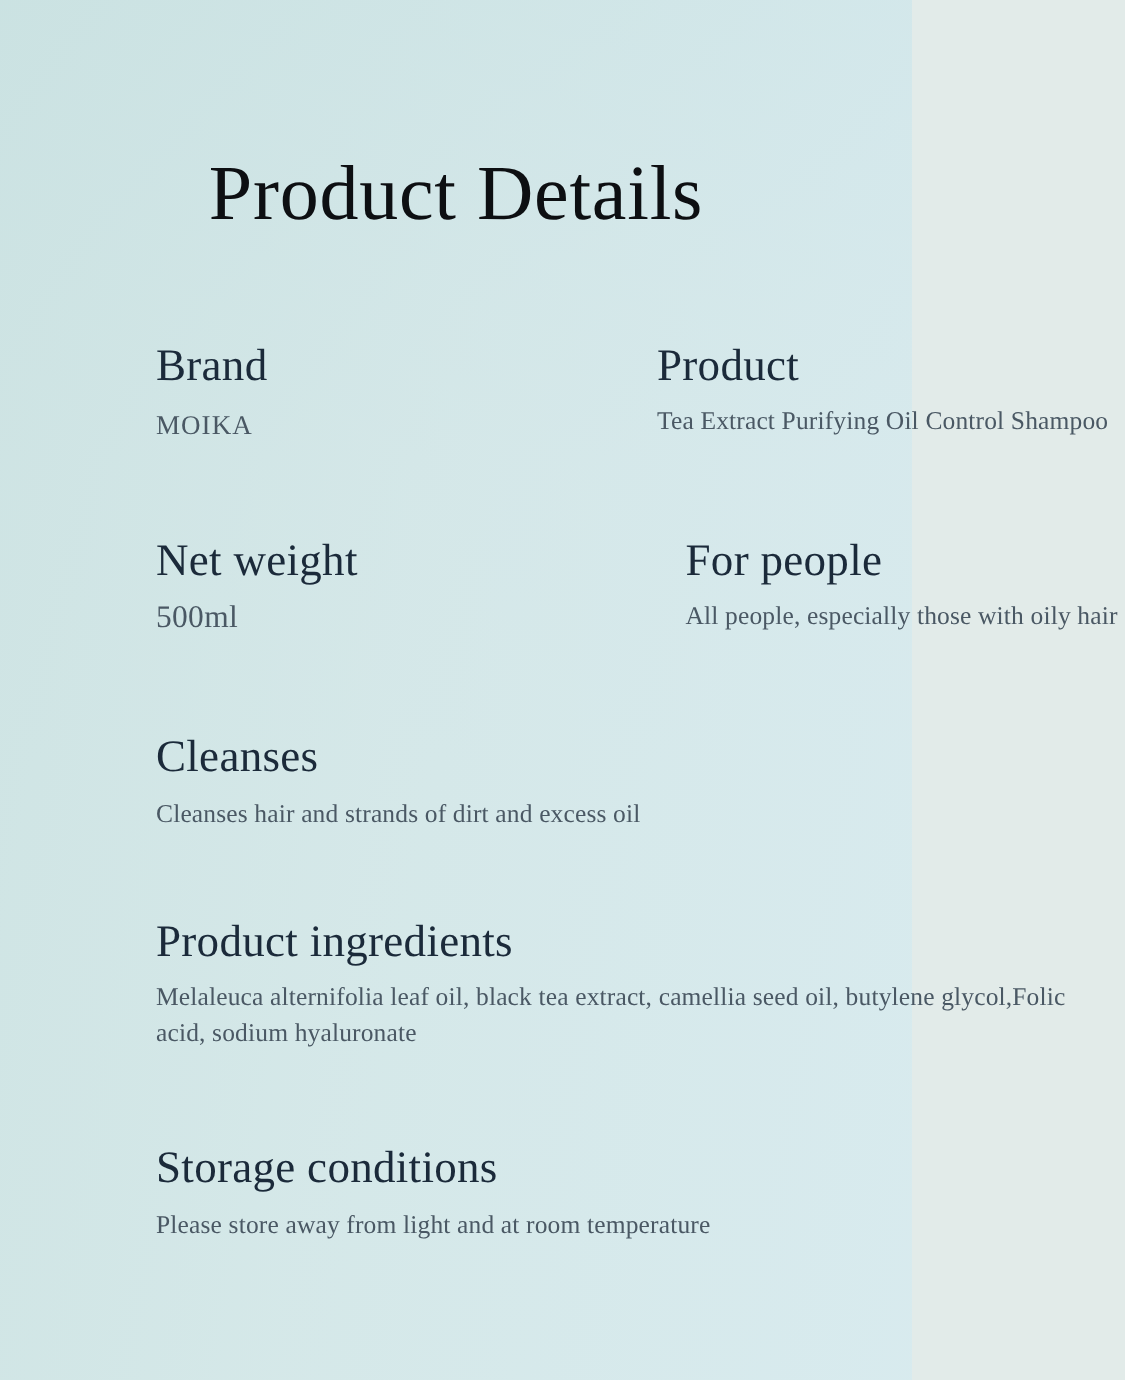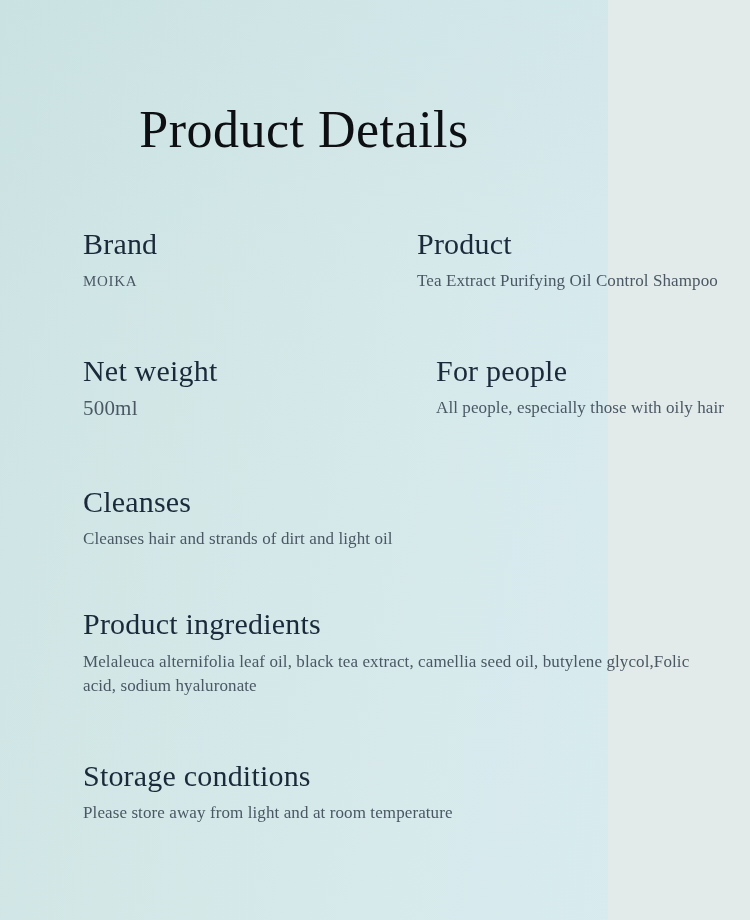--- a/index.html
+++ b/index.html
@@ -39,21 +39,21 @@
     color: #0d0f12;
     font-size: 52px;
     line-height: 1;
     font-weight: 400;
     letter-spacing: 0.5px;
     padding-top: 104px;
     margin: 0;
   }
 
   .content {
-    padding: 0 0 0 83px;
+    padding: 0 0 0 104px;
   }
 
   .row {
     display: flex;
     align-items: flex-start;
   }
 
   .col {
     width: 334px;
     flex: 0 0 334px;
@@ -74,21 +74,21 @@
 
   .field-value {
     color: #4a5864;
     font-size: 17px;
     line-height: 1.42;
     margin: 9px 0 0 0;
     letter-spacing: 0.1px;
   }
 
   .field-value.small-caps {
-    font-size: 15px;
+    font-size: 18px;
     letter-spacing: 0.7px;
     margin-top: 11px;
     font-family: Liberation Serif, serif;
   }
 
   .field-value.large {
     font-size: 21px;
     margin-top: 7px;
     letter-spacing: 0.2px;
   }
@@ -127,21 +127,21 @@
       </div>
       <div class="col">
         <div class="field-label">For people</div>
         <div class="field-value">All people, especially those with oily hair</div>
       </div>
     </div>
 
     <div class="row row-features">
       <div class="col wide">
         <div class="field-label">Cleanses</div>
-        <div class="field-value">Cleanses hair and strands of dirt and light oil</div>
+        <div class="field-value">Cleanses hair and strands of dirt and excess oil</div>
       </div>
     </div>
 
     <div class="row row-ingredients">
       <div class="col wide">
         <div class="field-label">Product ingredients</div>
         <div class="field-value">Melaleuca alternifolia leaf oil, black tea extract, camellia seed oil, butylene glycol,Folic acid, sodium hyaluronate</div>
       </div>
     </div>
 

